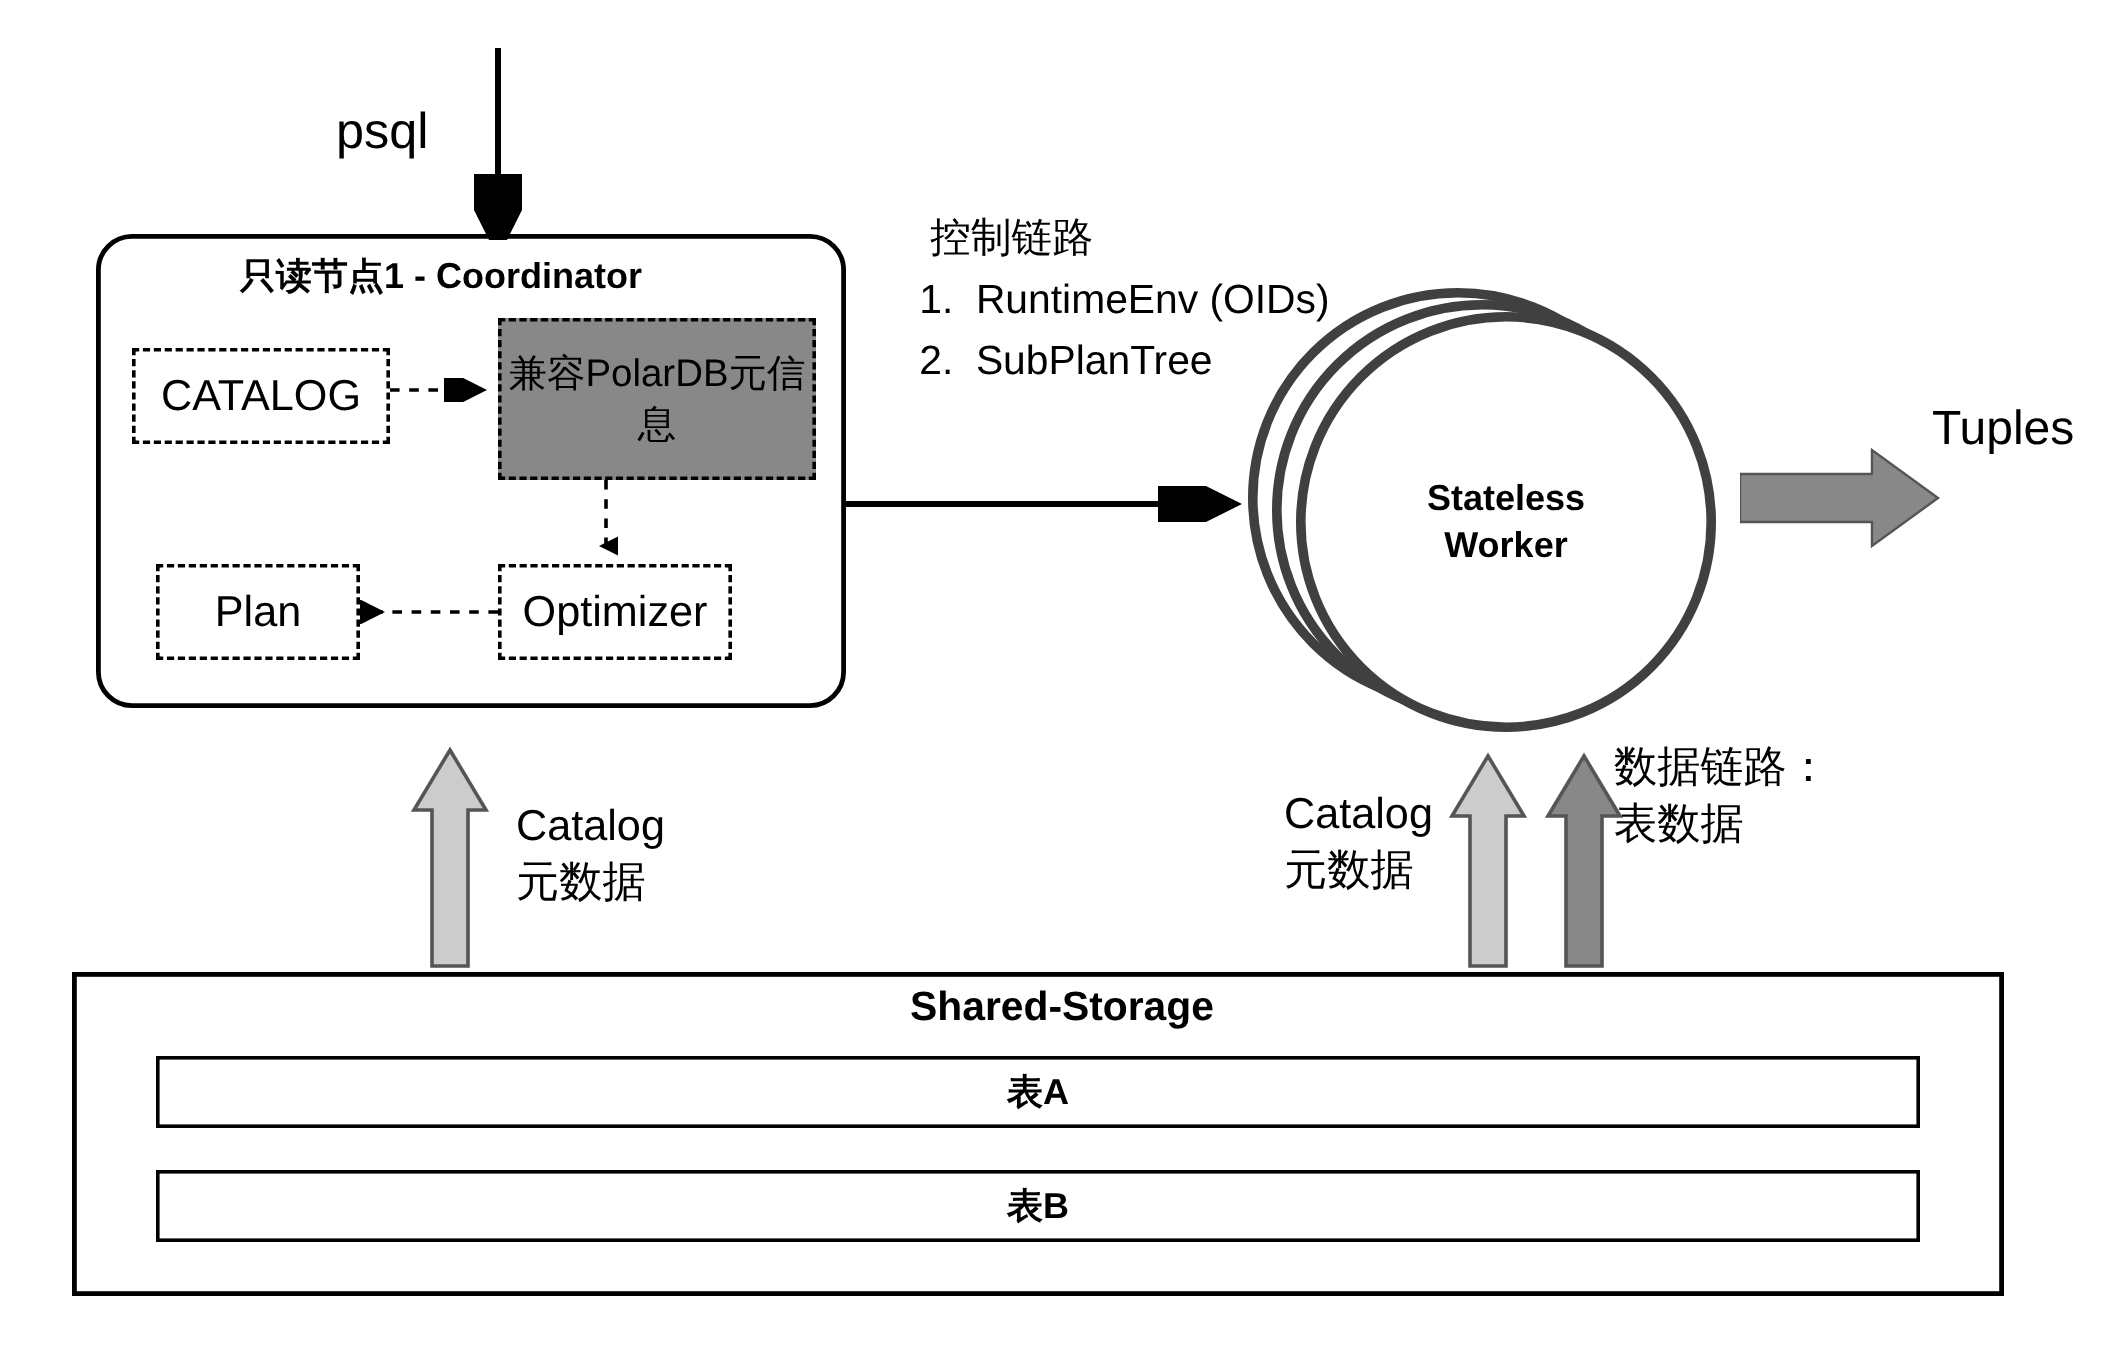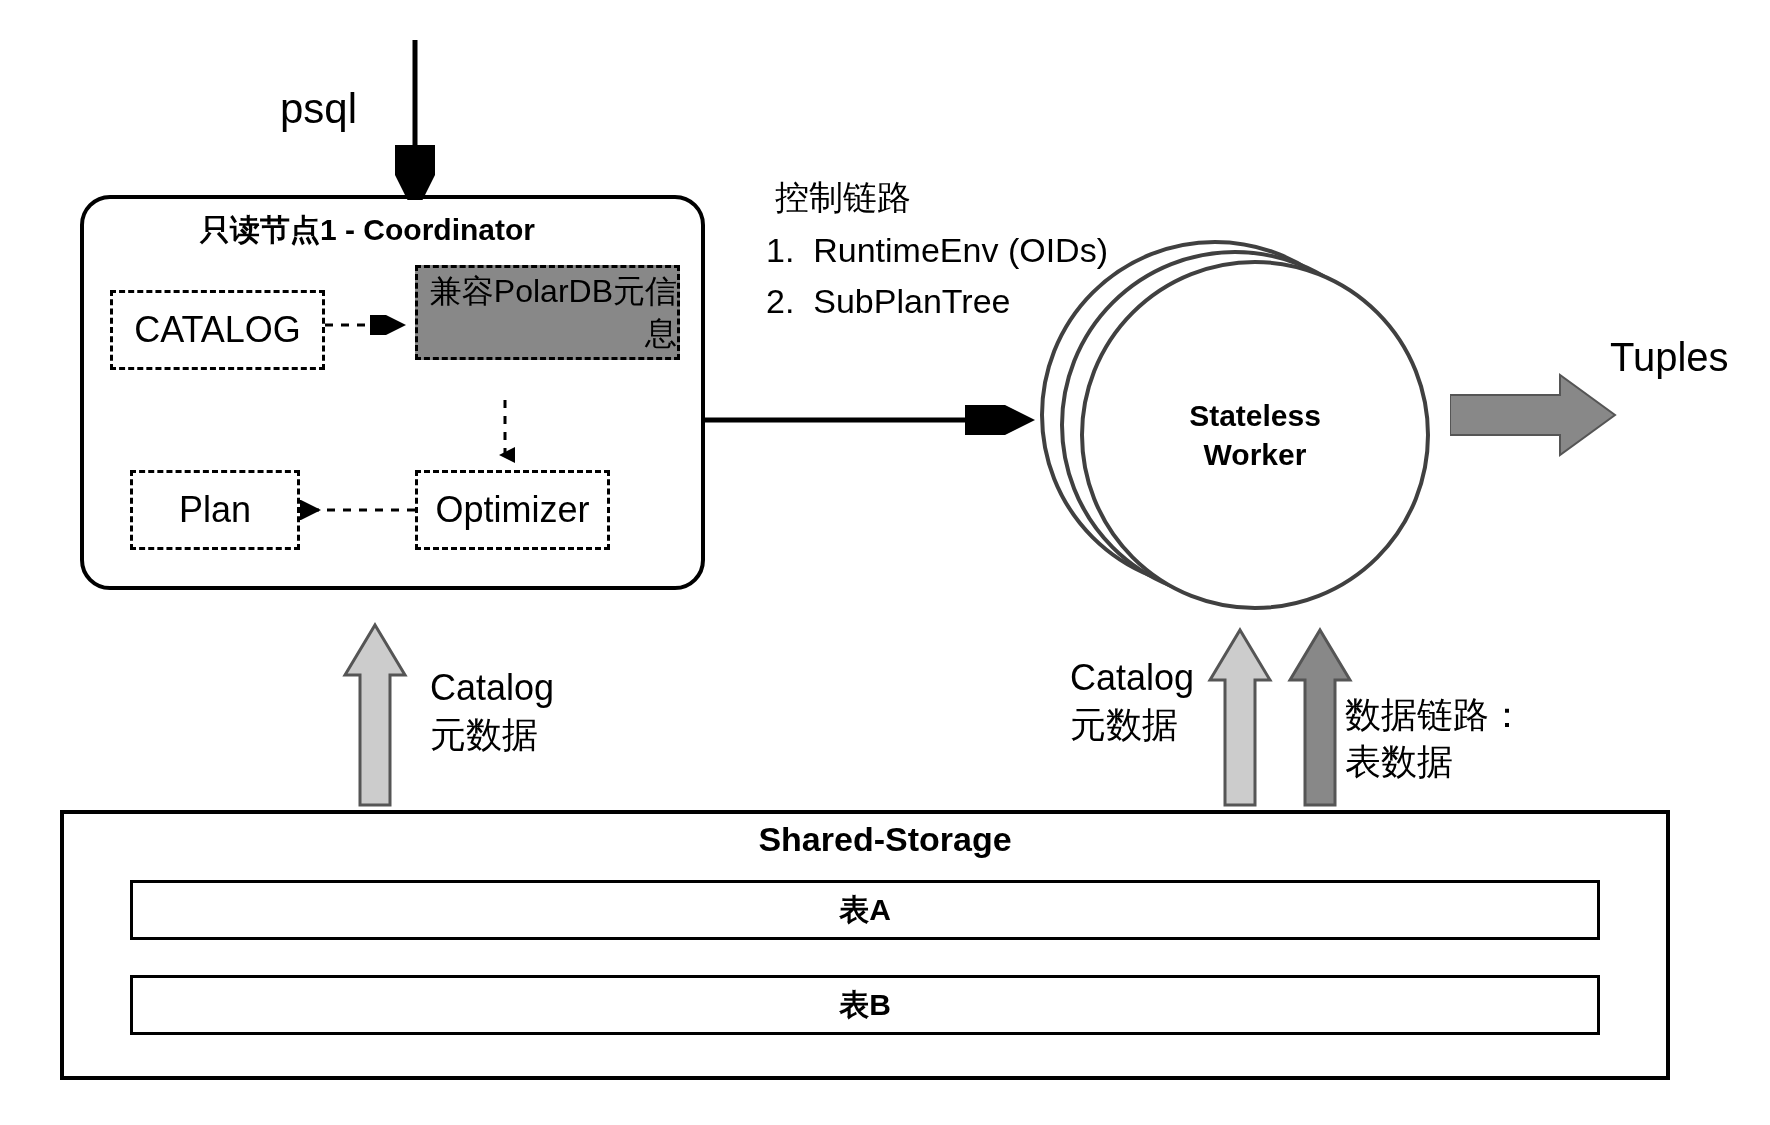--- a/index.html
+++ b/index.html
@@ -28,42 +28,42 @@
       left: 200px; top: 210px;
       font-size: 30px; font-weight: bold; text-align: right;
     }
     .dashed-box {
       border: 3px dashed #000;
       display: flex; align-items: center; justify-content: center;
       font-size: 36px;
     }
     .catalog-box { left: 110px; top: 290px; width: 215px; height: 80px; }
     .polardb-box {
-      left: 415px; top: 265px; width: 265px; height: 95px;
+      left: 415px; top: 265px; width: 265px; height: 135px;
       background: #888; font-size: 32px;
-      text-align: right; line-height: 1.3;
+      text-align: center; line-height: 1.3;
       flex-direction: column;
     }
     .optimizer-box { left: 415px; top: 470px; width: 195px; height: 80px; }
     .plan-box { left: 130px; top: 470px; width: 170px; height: 80px; }
     .control-path-label { left: 775px; top: 175px; font-size: 34px; }
     .control-list { left: 766px; top: 225px; font-size: 34px; line-height: 1.5; }
     .worker-circle {
-      border: 4px solid #404040;
+      border: 8px solid #404040;
       border-radius: 50%;
       background: #fff;
     }
     .wc1 { left: 1040px; top: 240px; width: 350px; height: 350px; }
     .wc2 { left: 1060px; top: 250px; width: 350px; height: 350px; }
     .wc3 { left: 1080px; top: 260px; width: 350px; height: 350px; display:flex; align-items:center; justify-content:center; text-align:center; }
     .worker-label { font-size: 30px; font-weight: bold; line-height: 1.3; }
     .tuples-label { left: 1610px; top: 335px; font-size: 40px; }
     .catalog-meta-label { left: 430px; top: 665px; font-size: 36px; line-height: 1.3; }
     .catalog-meta-label2 { left: 1070px; top: 655px; font-size: 36px; line-height: 1.3; }
-    .data-path-label { left: 1345px; top: 692px; font-size: 36px; line-height: 1.3; }
+    .data-path-label { left: 1345px; top: 616px; font-size: 36px; line-height: 1.3; }
     .shared-storage-box {
       left: 60px; top: 810px;
       width: 1610px; height: 270px;
       border: 4px solid #000;
     }
     .storage-title {
       position:absolute; left:50%; transform:translateX(-50%);
       top: 820px; font-size: 34px; font-weight: bold;
     }
     .table-row {

